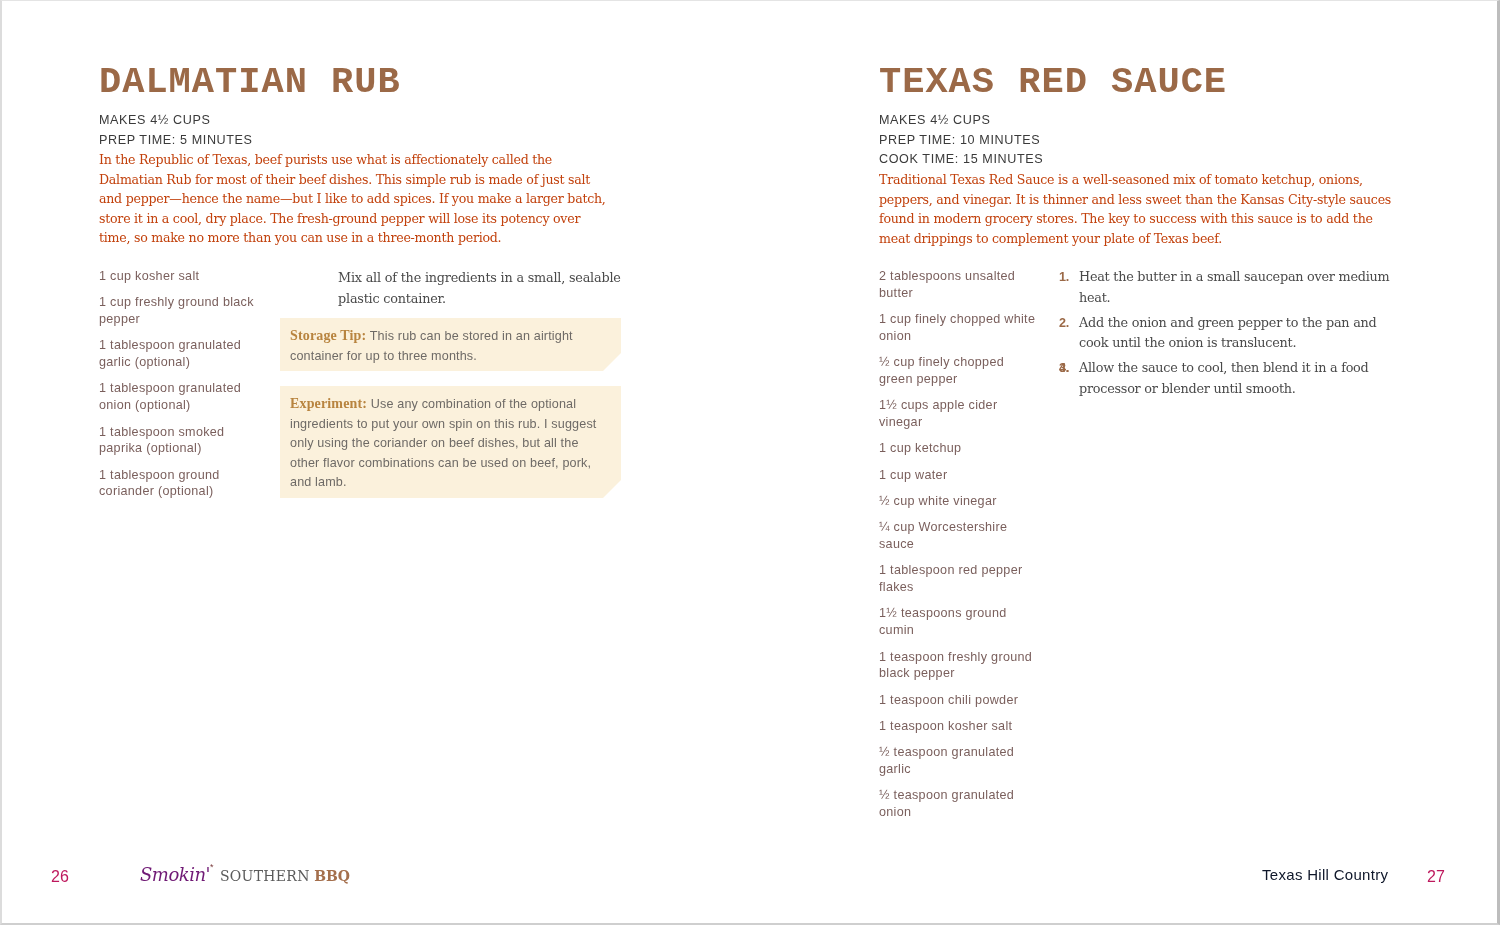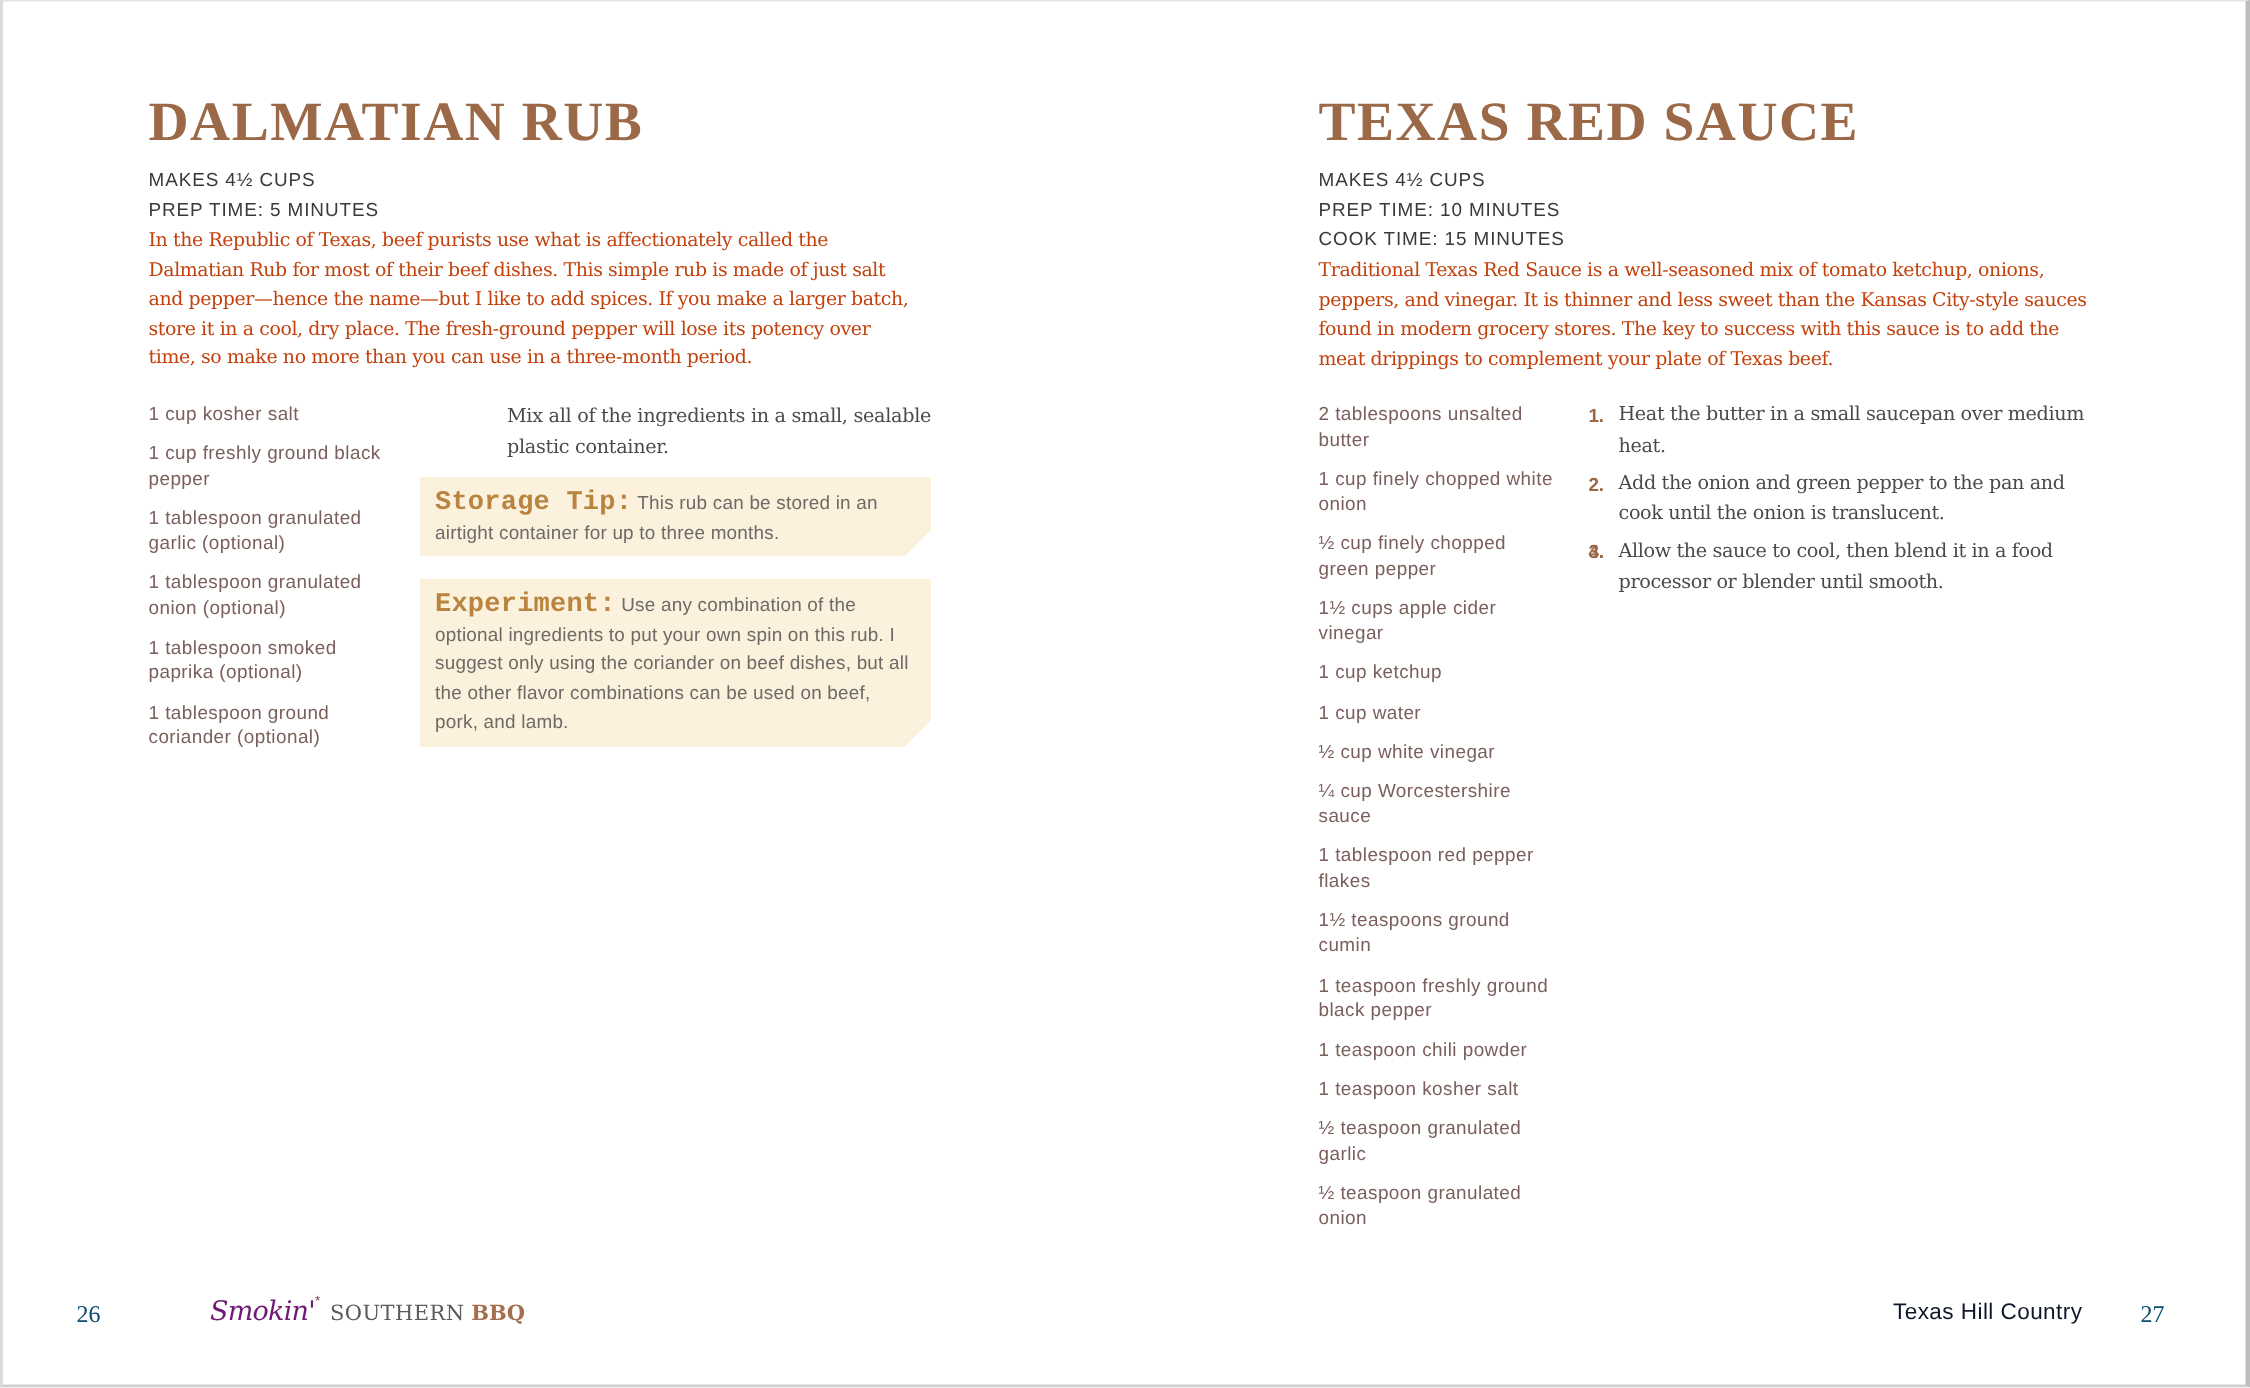--- a/index.html
+++ b/index.html
@@ -16,21 +16,21 @@
     border-bottom: 2px solid #cfcfcf;
     border-right: 3px solid #bdbdbd;
     pointer-events: none;
   }
   .page { position: absolute; top: 0; height: 925px; }
   .page.left { left: 0; width: 750px; }
   .page.right { left: 750px; width: 750px; }
 
   .title {
     position: absolute;
-    font-family: Liberation Serif, serif;
+    font-family: Liberation Mono, monospace;
     font-weight: bold;
     font-size: 37px;
     letter-spacing: 1px;
     color: #9b6947;
     line-height: 44px;
   }
   .meta {
     position: absolute;
     font-family: "Liberation Sans", sans-serif;
     font-size: 12.6px;
@@ -88,31 +88,31 @@
     background: #fbf1dc;
     padding: 8px 10px 10px 10px;
     font-family: "Liberation Sans", sans-serif;
     font-size: 12.6px;
     line-height: 19.6px;
     color: #6e6a66;
     letter-spacing: 0.15px;
     clip-path: polygon(0 0, 100% 0, 100% calc(100% - 18px), calc(100% - 18px) 100%, 0 100%);
   }
   .tip .label {
-    font-family: Liberation Mono, monospace;
-    font-weight: bold;
-    font-size: 18px;
+    font-family: Liberation Serif, serif;
+    font-weight: bold;
+    font-size: 14px;
     color: #b8843f;
   }
   .folio {
     position: absolute;
     top: 868px;
-    font-family: Liberation Serif, serif;
+    font-family: Liberation Sans, sans-serif;
     font-size: 16px;
-    color: #0c4a6e;
+    color: #be185d;
   }
   .runner {
     position: absolute;
     top: 866px;
     font-family: "Liberation Sans", sans-serif;
     font-size: 15px;
     color: #0f172a;
     letter-spacing: 0.3px;
   }
   .brand { position: absolute; top: 864px; left: 99px; white-space: nowrap; }

